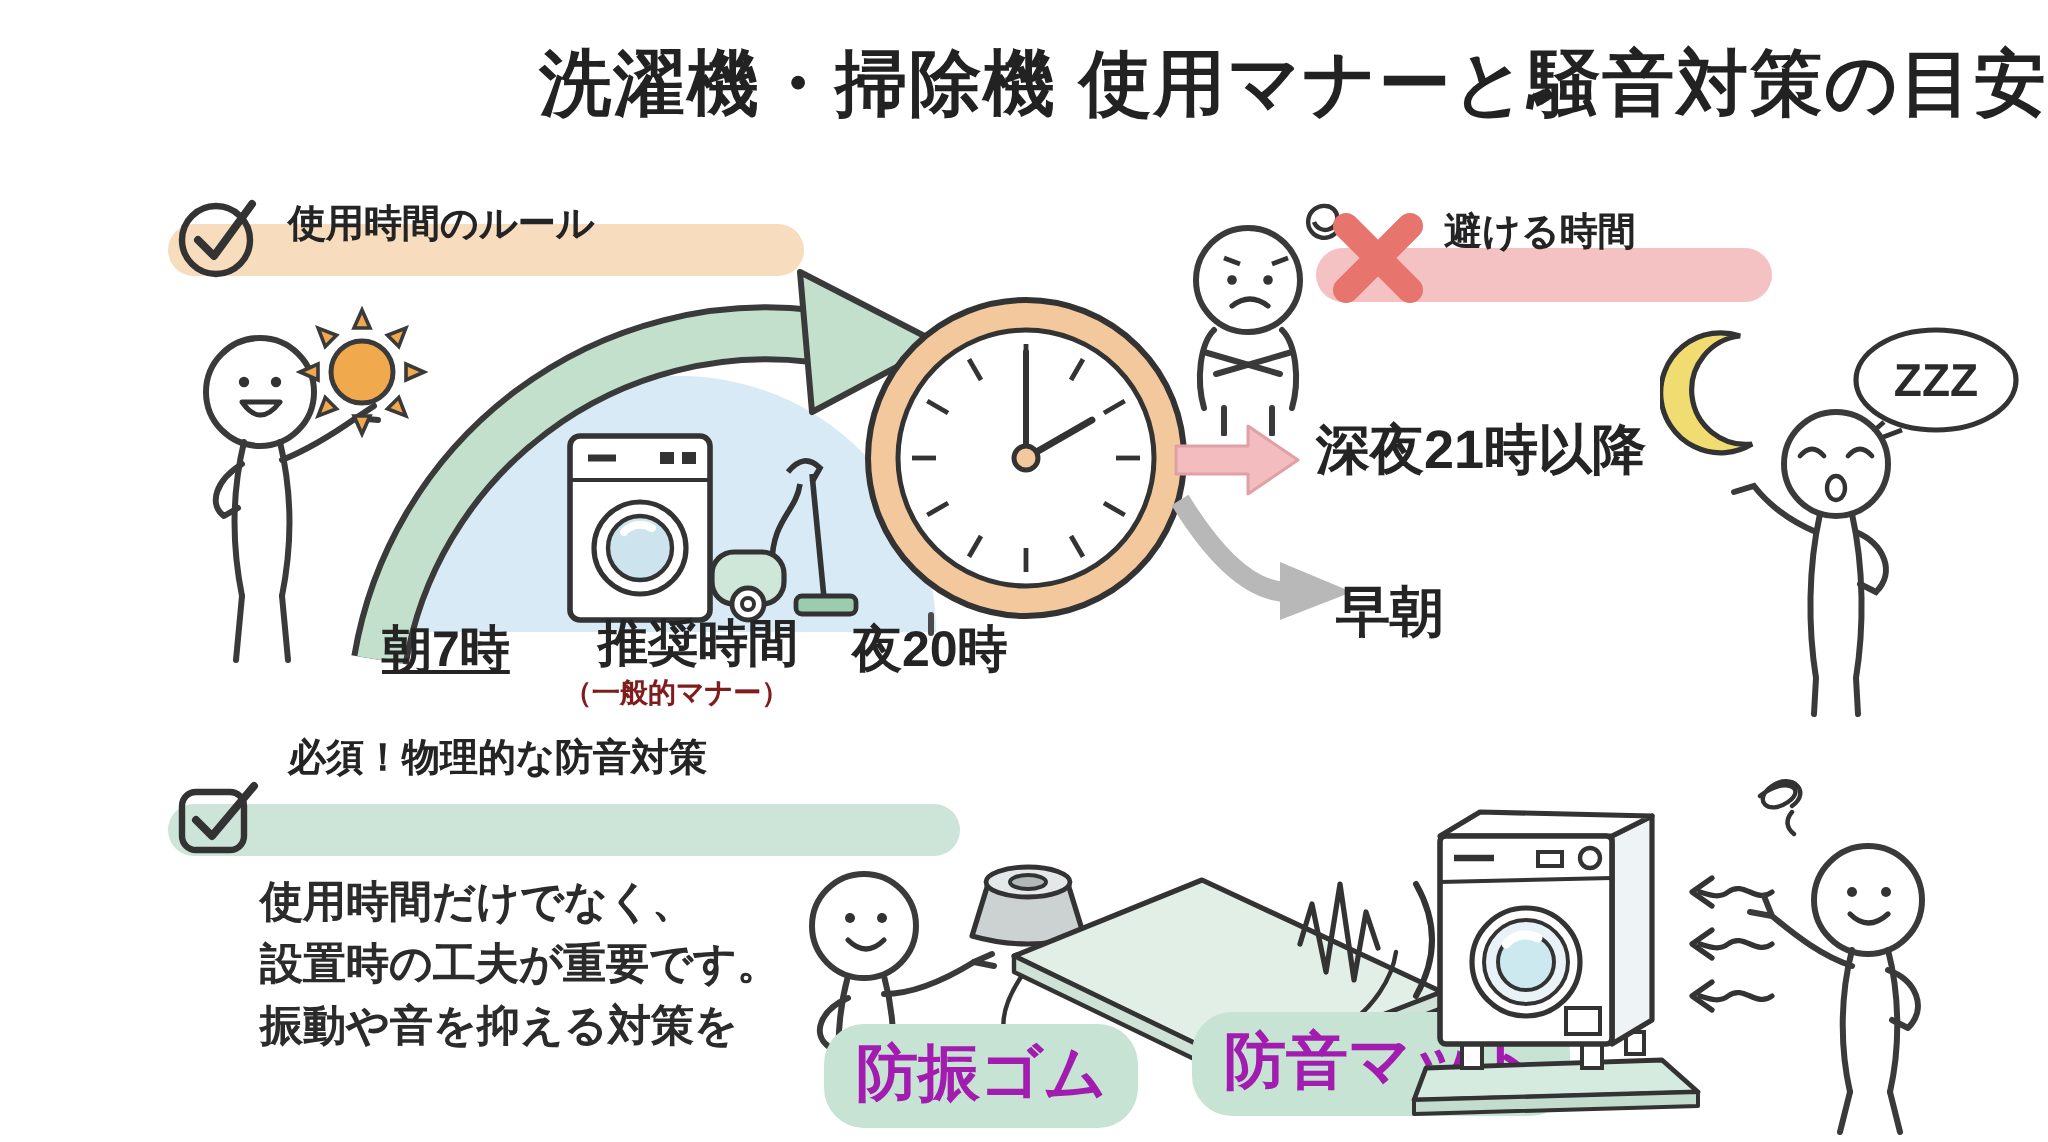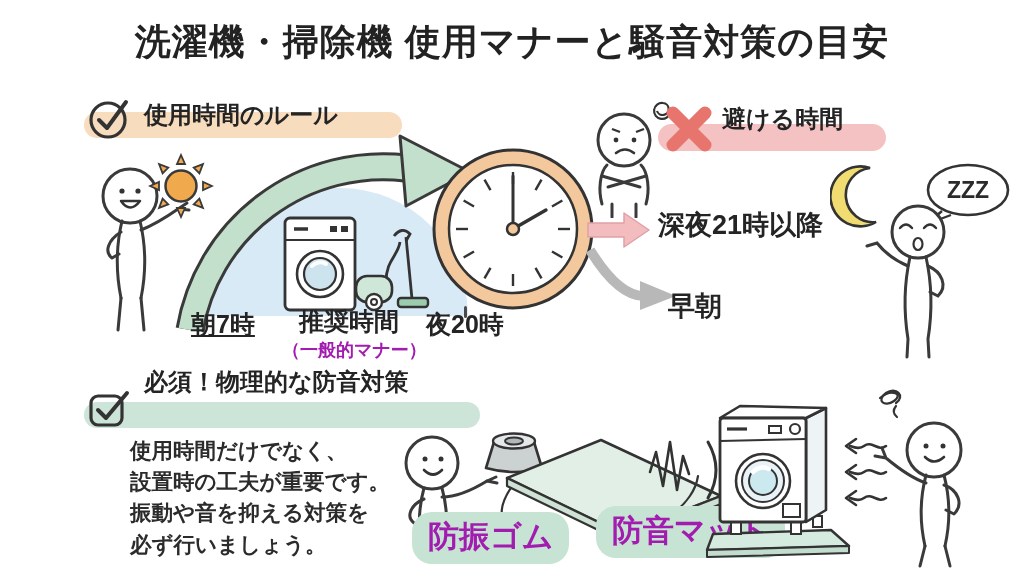--- a/index.html
+++ b/index.html
@@ -10,31 +10,31 @@
   .canvas{
     position:relative;
     width:1024px;height:571px;
     background:#ffffff;
     overflow:hidden;
     color:#2e2e2e;
   }
   .abs{position:absolute;}
   .title{
     left:0;top:18px;width:1024px;
-    text-align:center;
+    text-align:right;
     font-size:36px;letter-spacing:1px;
     font-weight:800;color:#222;
   }
   .hl-pill{border-radius:14px;}
   .hl-peach{background:#f7dcbd;}
   .hl-pink{background:#f4c2c2;}
   .hl-green{background:#cde4d8;}
-  .section-heading{font-size:24px;font-weight:800;color:#242424;white-space:nowrap;}
+  .section-heading{font-size:19px;font-weight:800;color:#242424;white-space:nowrap;}
   .timeline-label{font-size:25px;font-weight:800;color:#242424;white-space:nowrap;}
-  .timeline-sublabel{font-size:18px;font-weight:800;color:#a21caf;white-space:nowrap;}
+  .timeline-sublabel{font-size:14px;font-weight:800;color:#7f1d1d;white-space:nowrap;}
   .avoid-item{font-size:27px;font-weight:700;color:#242424;white-space:nowrap;}
   .note-text{font-size:18.5px;font-weight:700;color:#2b2b2b;line-height:1.55;white-space:nowrap;}
   .body-text{font-size:21.5px;font-weight:800;color:#2b2b2b;line-height:1.45;white-space:nowrap;}
   .badge{
     background:#c6e3d3;border-radius:20px;
     padding:4px 16px 6px 16px;
     font-size:31px;font-weight:800;color:#a21caf;white-space:nowrap;
   }
   .semicircle{
     width:272px;height:128px;
@@ -206,21 +206,20 @@
   <svg class="abs" style="left:86px;top:386px;" width="50" height="46" viewBox="0 0 50 46">
     <rect x="5" y="10" width="31" height="29" rx="7" fill="none" stroke="#333" stroke-width="3.2"></rect>
     <path d="M12 24 L20 32 L41 7" fill="none" stroke="#333" stroke-width="4" stroke-linecap="round" stroke-linejoin="round"></path>
   </svg>
   <div class="abs section-heading" style="left:144px;top:366px;">必須！物理的な防音対策</div>
 
   <div class="abs body-text" style="left:130px;top:436px;">
     <div>使用時間だけでなく、</div>
     <div>設置時の工夫が重要です。</div>
     <div>振動や音を抑える対策を</div>
-    <div>必ず行いましょう。</div>
   </div>
 
   <svg class="abs" style="left:390px;top:425px;" width="110" height="135" viewBox="0 0 110 135">
     <circle cx="42" cy="38" r="26" fill="#fff" stroke="#3a3a3a" stroke-width="3"></circle>
     <circle cx="35" cy="34" r="2.5" fill="#333"></circle>
     <circle cx="51" cy="34" r="2.5" fill="#333"></circle>
     <path d="M34 45 Q43 54 52 45" stroke="#333" stroke-width="2.6" fill="none" stroke-linecap="round"></path>
     <g fill="none" stroke="#3a3a3a" stroke-width="3" stroke-linecap="round" stroke-linejoin="round">
       <path d="M34 63 C28 85 28 108 33 130"></path>
       <path d="M52 63 C58 85 58 108 53 130"></path>

